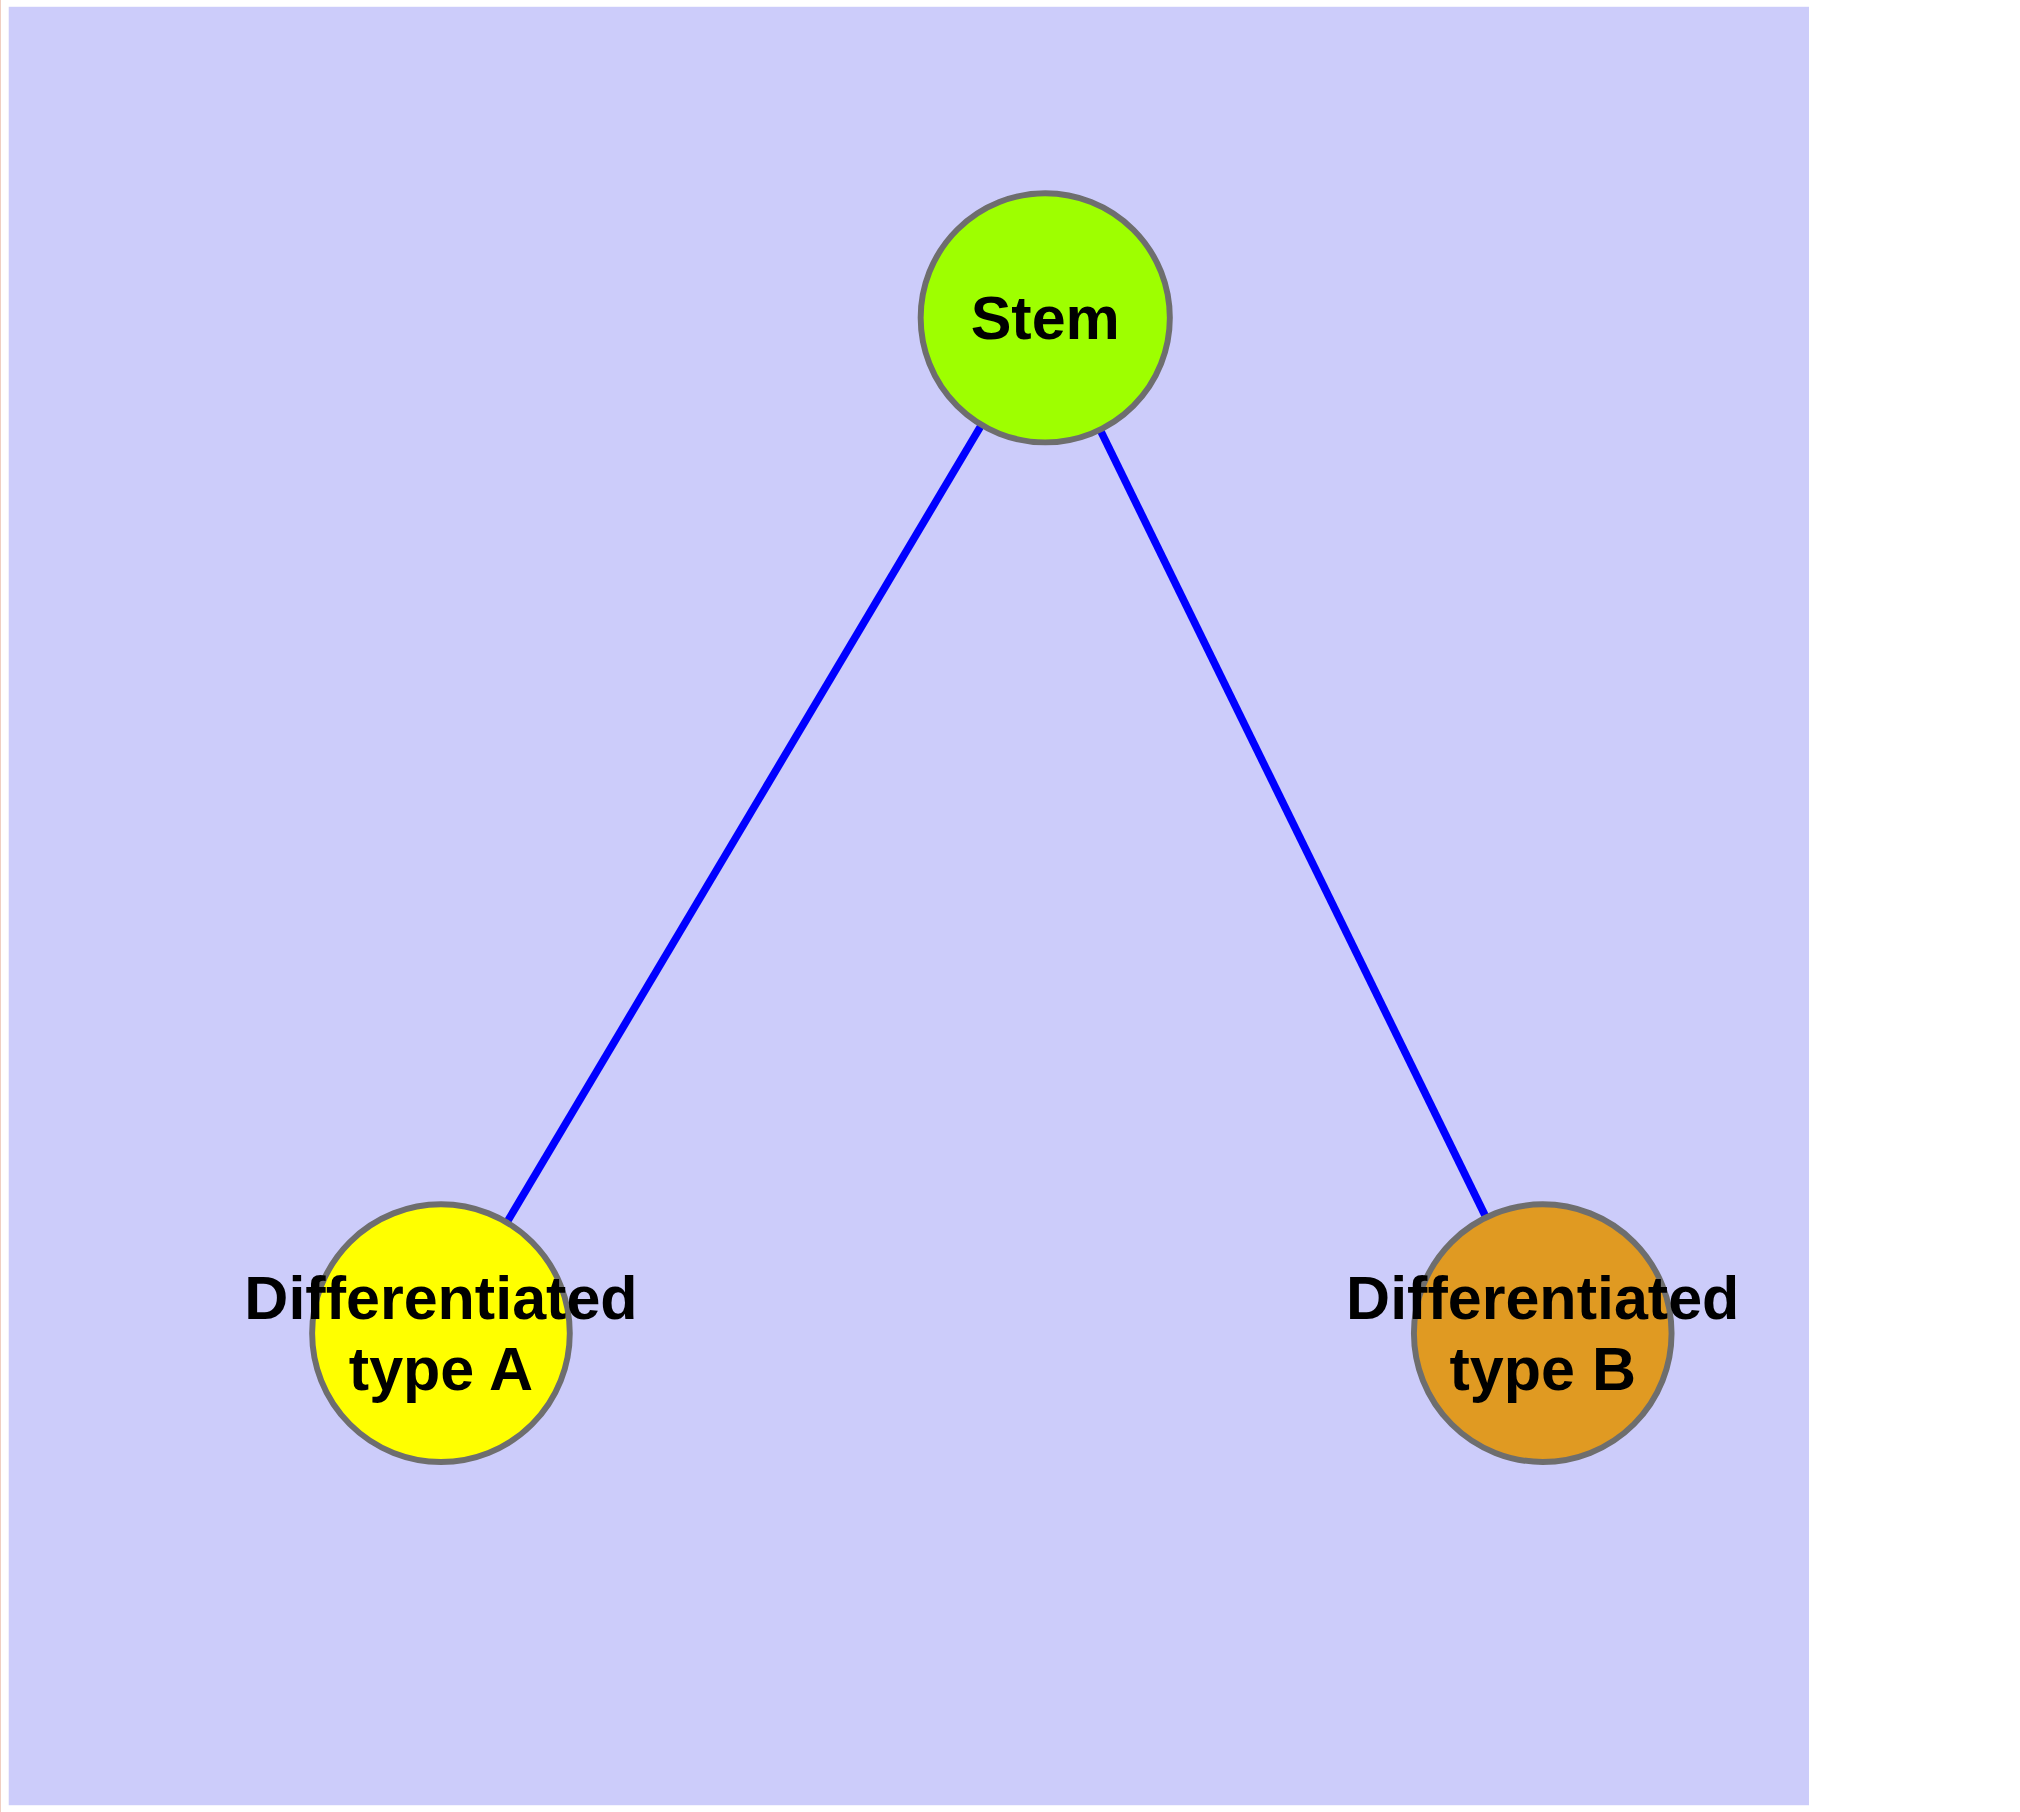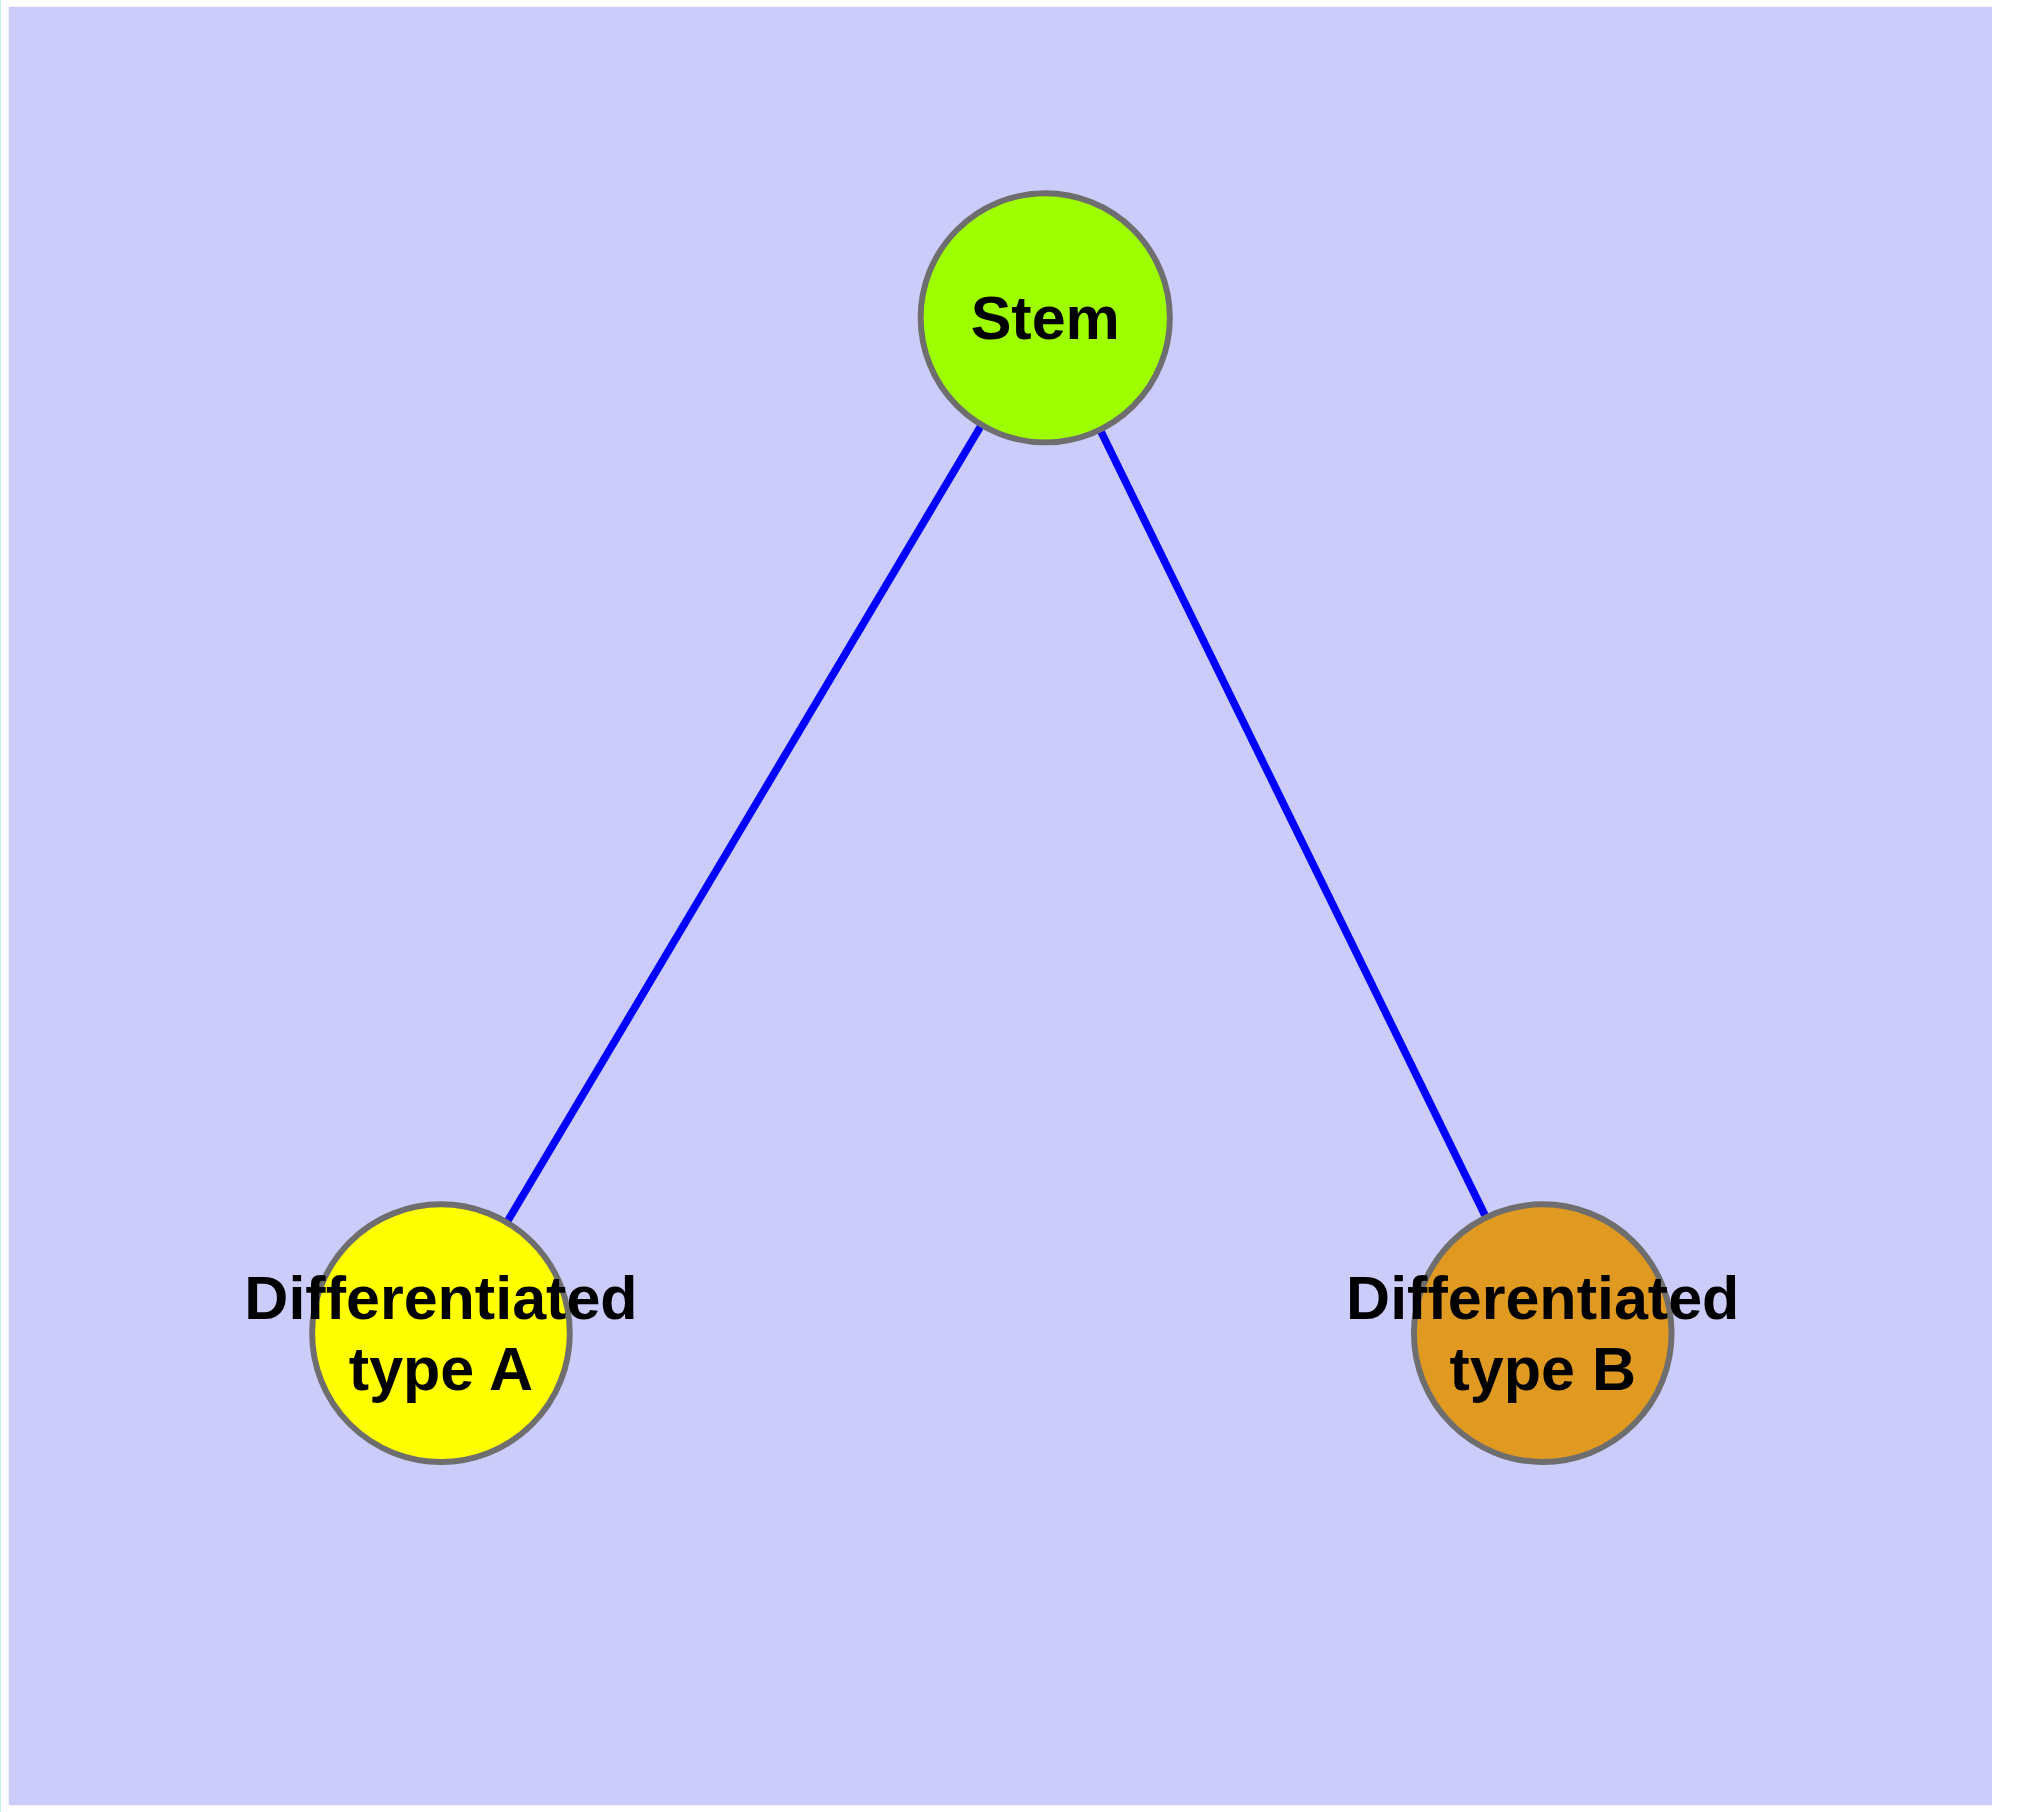--- a/index.html
+++ b/index.html
@@ -24,21 +24,21 @@
   }
   .node-label {
     font-family: "Liberation Sans", "DejaVu Sans", sans-serif;
     font-weight: bold;
     fill: #000000;
   }
 </style>
 </head>
 <body>
 
-<div id="canvas-wrap" style="width: 1992px; height: 1812px; background: #14b8a6;">
+<div id="canvas-wrap" style="width: 1809px; height: 1812px; background: #c2410c;">
   <svg id="graph-svg" viewBox="0 0 2384 2138" xmlns="http://www.w3.org/2000/svg" style="width: 2021px; height: 1812px;">
     <rect x="0" y="0" width="2384" height="2138" fill="#ffffff"></rect>
     <rect id="plot-bg" x="10" y="8" width="2366" height="2122" fill="#ccccfa"></rect>
     <g id="edge-layer">
         <line x1="1158.8421545582992" y1="499.60182165379763" x2="596.7150125258975" y2="1444.1015638064162" stroke="#0000ff" stroke-width="9" stroke-linecap="butt"></line>
         <line x1="1296.800458013865" y1="505.2094526415846" x2="1753.9995261925535" y2="1438.3005662328435" stroke="#0000ff" stroke-width="9" stroke-linecap="butt"></line>
       </g>
     <g id="node-layer">
         <circle cx="1233" cy="375" r="147" fill="#9eff00" stroke="#6e6e6e" stroke-width="7"></circle>
         <circle cx="520" cy="1573" r="152" fill="#ffff00" stroke="#6e6e6e" stroke-width="7"></circle>

